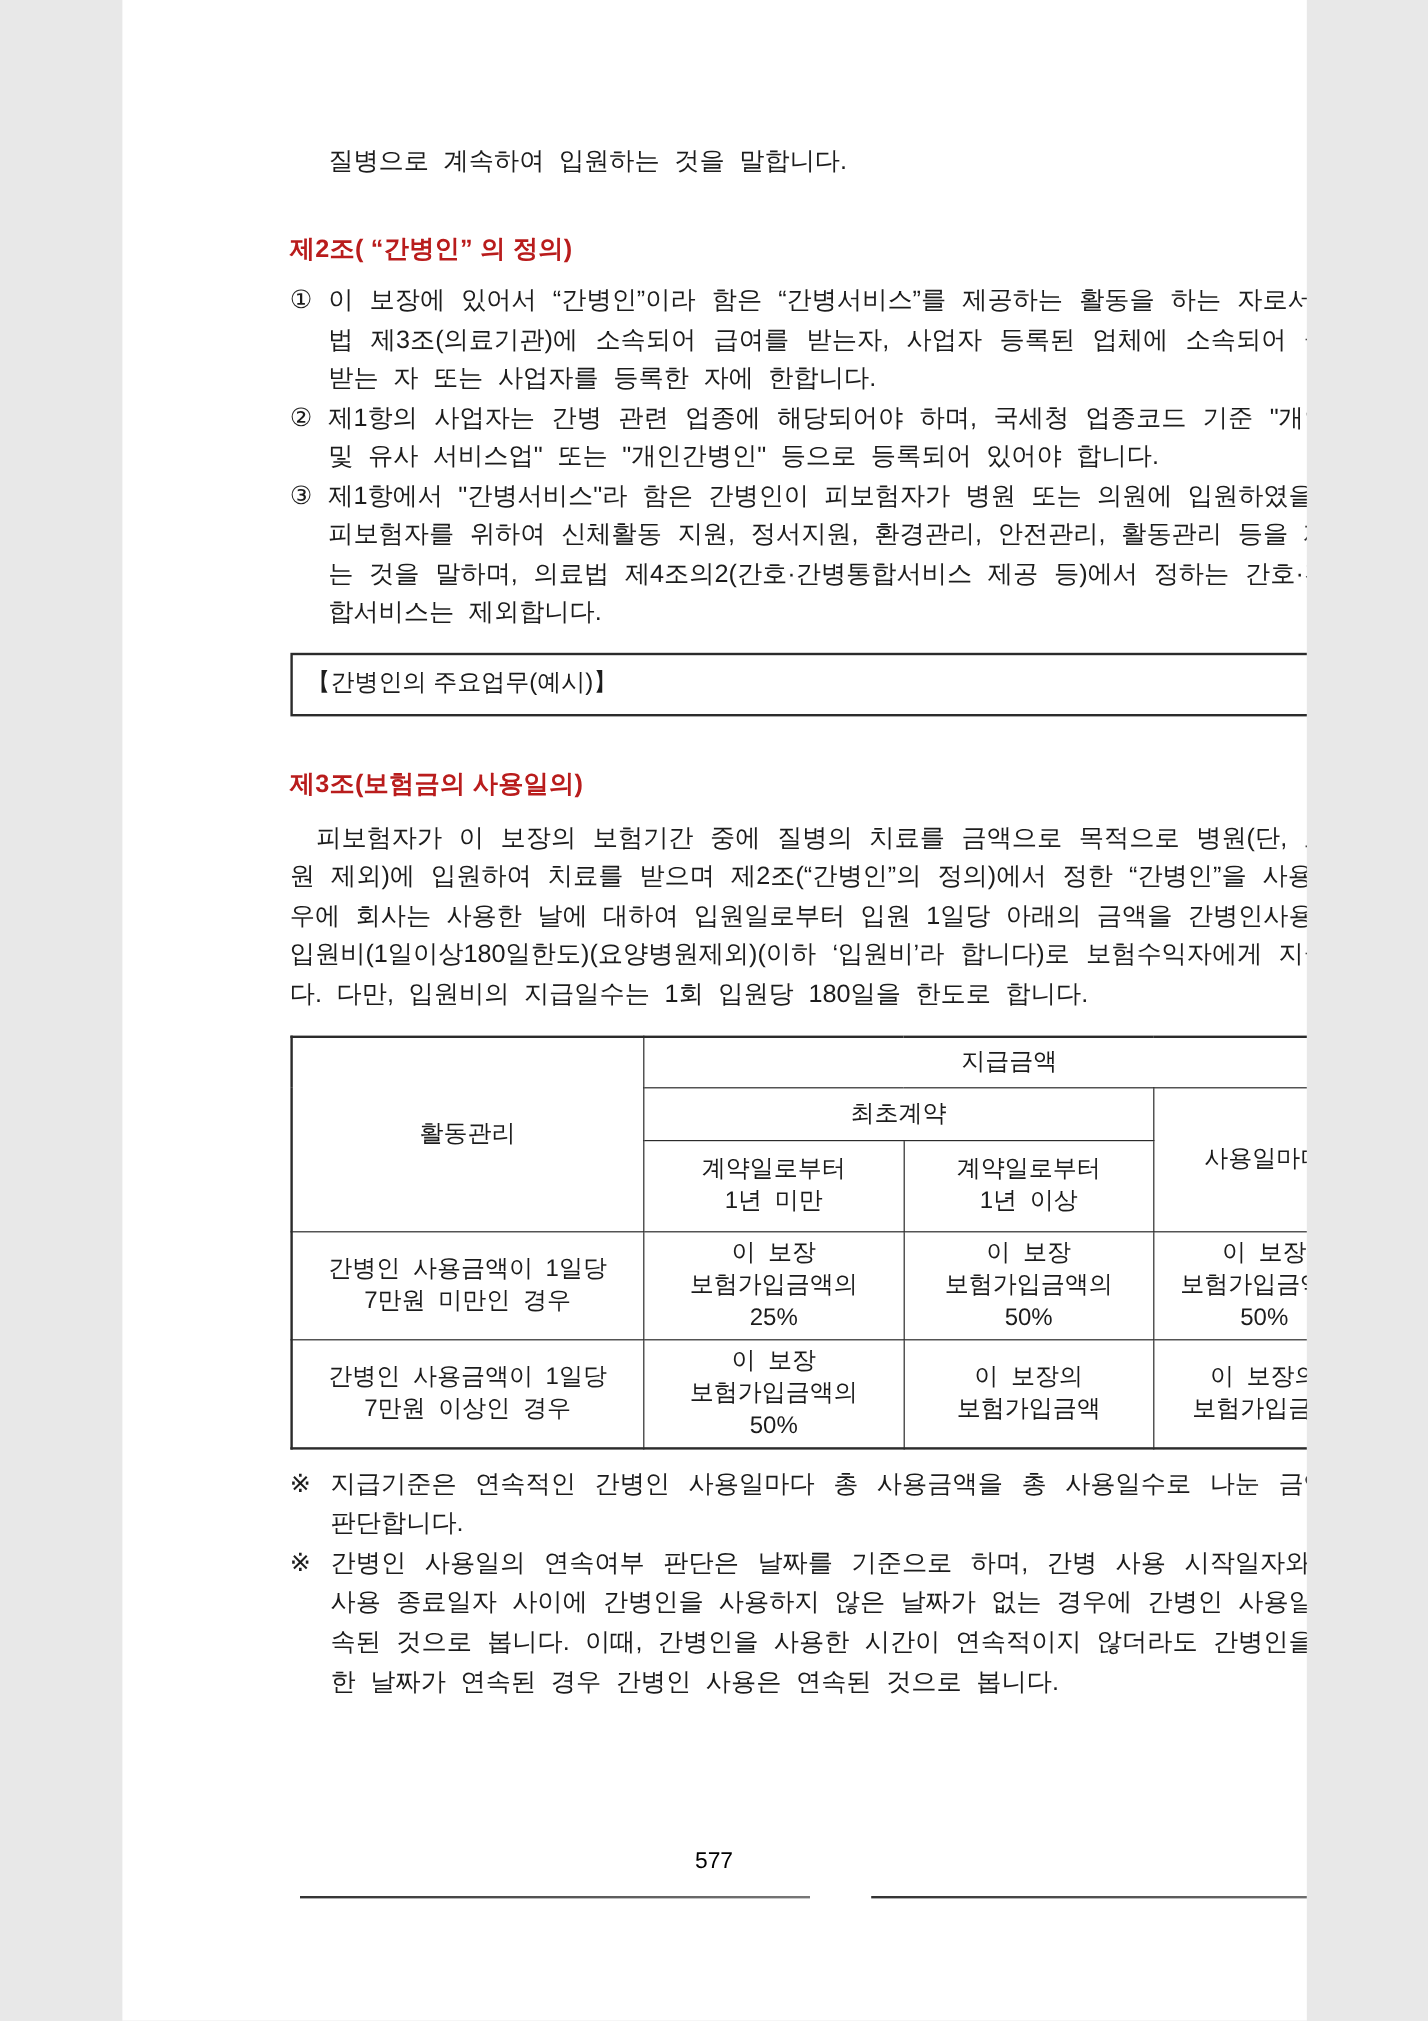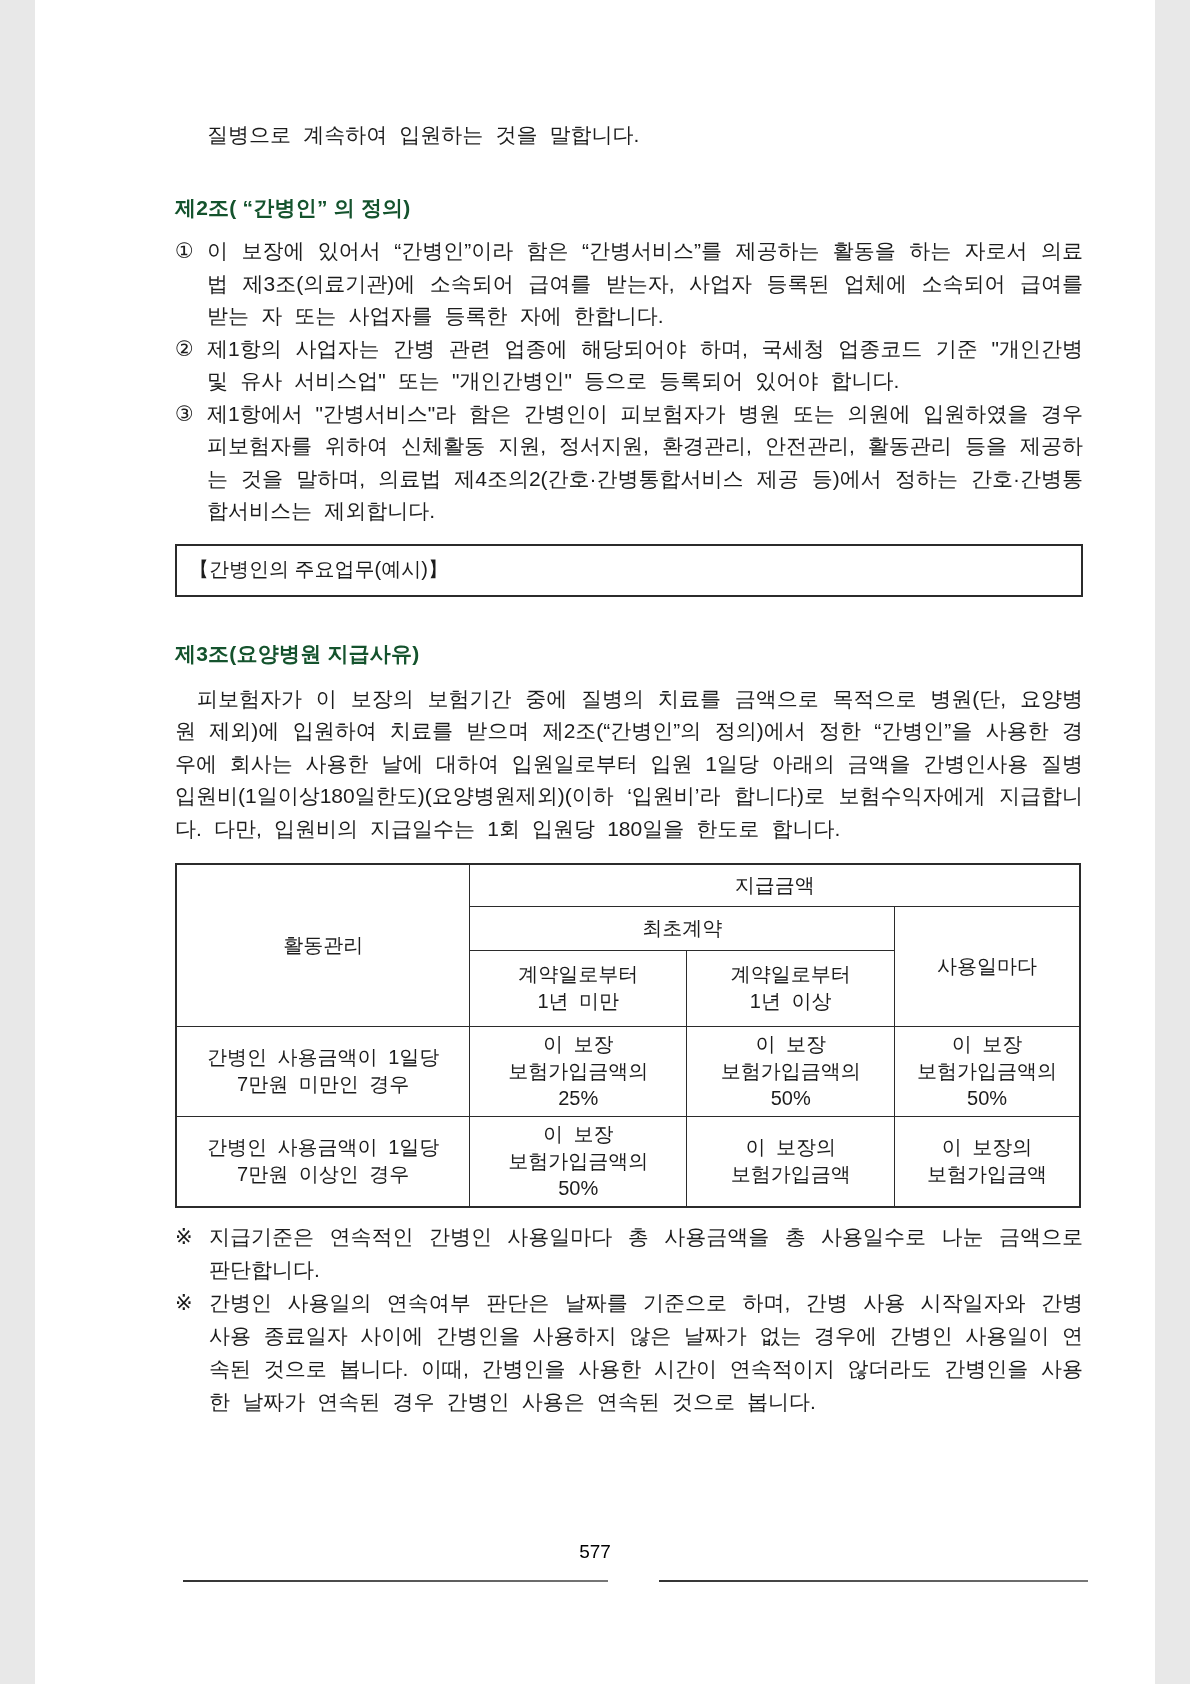--- a/index.html
+++ b/index.html
@@ -1,18 +1,18 @@
 <!DOCTYPE html>
 <html lang="ko"><head>
 <meta charset="utf-8">
 <style>
   html,body{margin:0;padding:0;background:#e8e8e8;}
   .page{
     position:relative;
-    width:1120px;height:1684px;
+    width:987px;height:1684px;
     margin:0 auto;
     background:#ffffff;
     font-family:"Liberation Sans","DejaVu Sans",sans-serif;
     color:#1c1c1c;
     overflow:hidden;
   }
   .content{
     position:absolute;
     left:140px;top:0;
     width:908px;
@@ -21,21 +21,21 @@
     margin-top:118px;
     padding-left:32px;
     font-size:21px;
     line-height:33px;
     word-spacing:0.30em;
   }
   h2.article{
     margin:42px 0 0 0;
     font-size:21px;
     font-weight:bold;
-    color:#14532d;
+    color:#b91c1c;
     letter-spacing:0.01em;
     line-height:30px;
   }
   .clauses{margin-top:12px;}
   .clause{
     display:flex;
     align-items:flex-start;
     font-size:21px;
     line-height:32.5px;
   }
@@ -165,21 +165,21 @@
       <div class="clause">
         <span class="marker">③</span>
         <span class="ctext">제1항에서 "간병서비스"라 함은 간병인이 피보험자가 병원 또는 의원에 입원하였을 경우 피보험자를 위하여 신체활동 지원, 정서지원, 환경관리, 안전관리, 활동관리 등을 제공하는 것을 말하며, 의료법 제4조의2(간호·간병통합서비스 제공 등)에서 정하는 간호·간병통합서비스는 제외합니다.</span>
       </div>
     </div>
 
     <div class="note-box">
       <span class="box-title">【간병인의 주요업무(예시)】</span>
     </div>
 
-    <h2 class="article h-art3">제3조(요양병원 지급사유)</h2>
+    <h2 class="article h-art3">제3조(보험금의 사용일의)</h2>
 
     <p class="body-par">피보험자가 이 보장의 보험기간 중에 질병의 치료를 금액으로 목적으로 병원(단, 요양병원 제외)에 입원하여 치료를 받으며 제2조(“간병인”의 정의)에서 정한 “간병인”을 사용한 경우에 회사는 사용한 날에 대하여 입원일로부터 입원 1일당 아래의 금액을 간병인사용 질병입원비(1일이상180일한도)(요양병원제외)(이하 ‘입원비’라 합니다)로 보험수익자에게 지급합니다. 다만, 입원비의 지급일수는 1회 입원당 180일을 한도로 합니다.</p>
 
     <table class="benefit">
       <colgroup>
         <col style="width:32.5%">
         <col style="width:24.0%">
         <col style="width:23.0%">
         <col style="width:20.5%">
       </colgroup>

